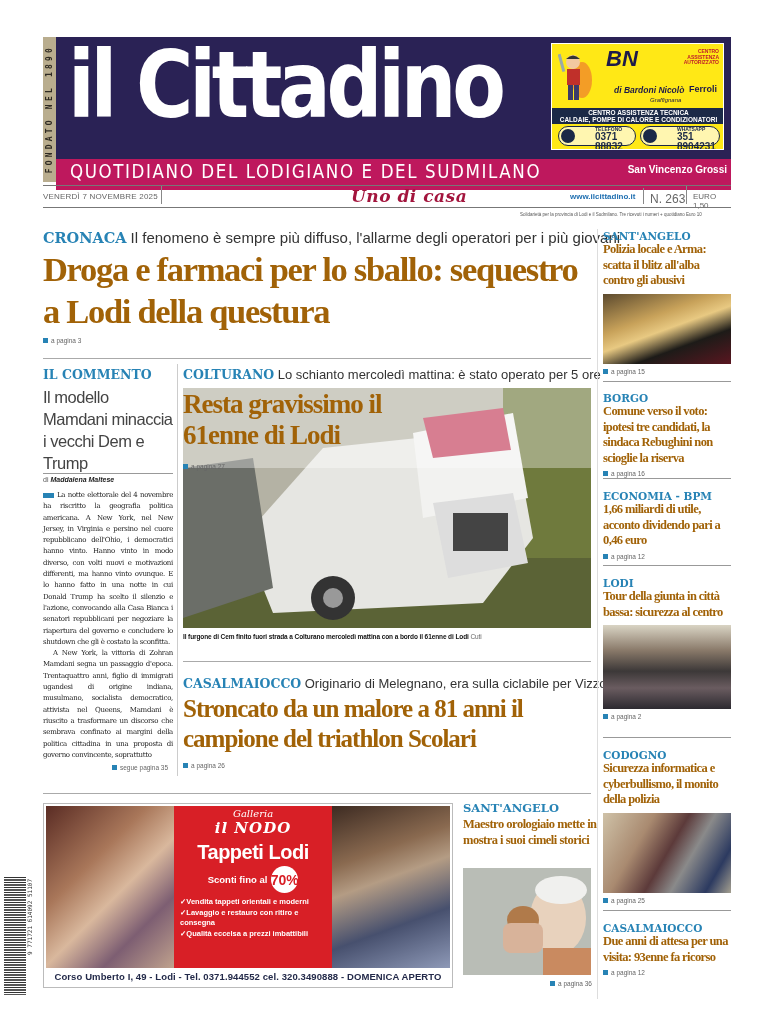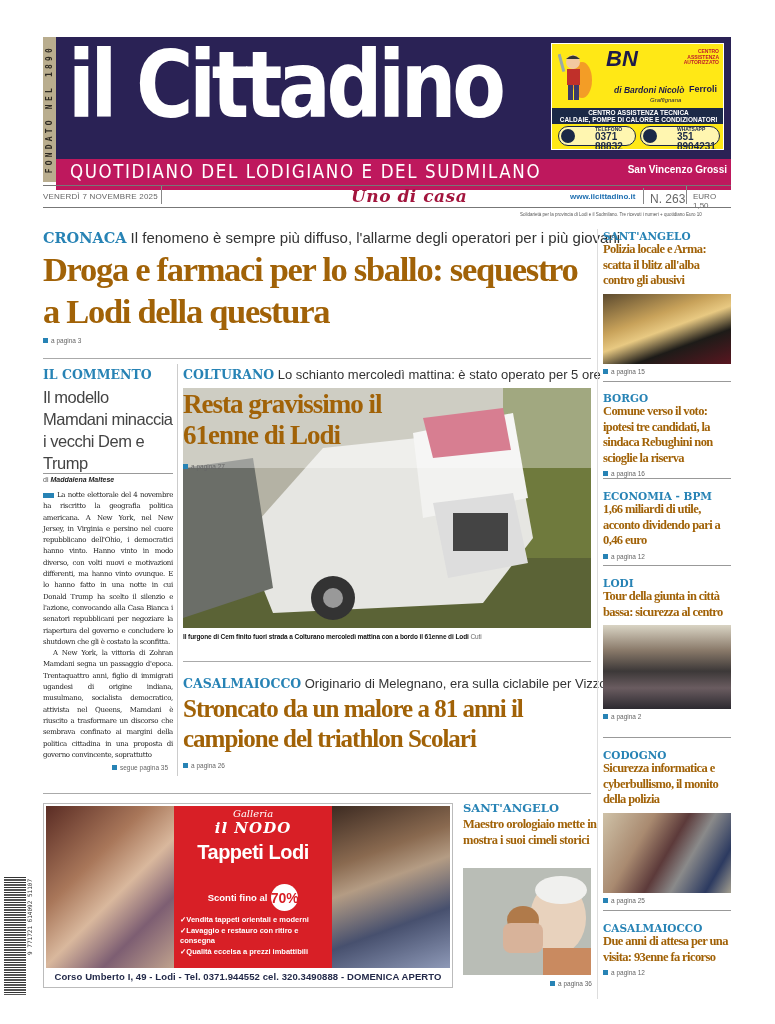--- a/index.html
+++ b/index.html
@@ -83,21 +83,21 @@
   .cas-ref { position: absolute; left: 183px; top: 762px; }
 
   
   .ad-nodo { position: absolute; left: 43px; top: 803px; width: 410px; height: 185px; border: 1px solid #bbb; overflow: hidden; background: #fff; padding-left: 44px; }
   .nodo-l { position: absolute; left: 2px; top: 2px; width: 128px; height: 163px; background: linear-gradient(135deg,#5a2c24 0%,#a9775a 35%,#d9b89d 55%,#7d5e72 75%,#c1a38e 100%); }
   .nodo-r { position: absolute; left: 288px; top: 2px; width: 118px; height: 163px; background: linear-gradient(160deg,#3d2b22 0%,#8a6a50 30%,#b49c84 45%,#47506e 70%,#8f9ab8 100%); }
   .nodo-c { position: absolute; left: 130px; top: 2px; width: 158px; height: 163px; background: #d81f26; color: #fff; text-align: center; }
   .nodo-gal { font-family: "DejaVu Serif", serif; font-style: italic; font-size: 10px; margin-top: 2px; }
   .nodo-name { font-family: "DejaVu Serif", serif; font-style: italic; font-weight: bold; font-size: 15px; letter-spacing: 1px; }
   .nodo-tap { font-weight: bold; font-size: 20px; margin-top: 4px; letter-spacing: -0.5px; }
-  .nodo-sc { font-weight: bold; font-size: 9.5px; margin-top: 20px; display: flex; align-items: center; justify-content: center; gap: 4px; }
+  .nodo-sc { font-weight: bold; font-size: 9.5px; margin-top: 2px; display: flex; align-items: center; justify-content: center; gap: 4px; }
   .nodo-70 { display: inline-flex; width: 27px; height: 27px; border-radius: 50%; background: #fff; color: #d81f26; font-size: 14px; font-weight: bold; align-items: center; justify-content: center; }
   .nodo-list { text-align: left; padding-left: 6px; margin-top: 4px; font-size: 7.5px; font-weight: bold; line-height: 10.5px; }
   .nodo-list li { list-style: none; }
   .nodo-list li::before { content: "\2713 "; }
   .nodo-foot { position: absolute; left: 2px; bottom: 2px; width: 404px; height: 17px; background: #fff; color: #232a4a; font-size: 9.5px; font-weight: bold; text-align: center; line-height: 17px; letter-spacing: 0.1px; white-space: nowrap; }
 
   
   .sa2-kicker { position: absolute; left: 463px; top: 801px; font-size: 11.5px; }
   .sa2-head { position: absolute; left: 463px; top: 816px; width: 135px; font-size: 12.5px; line-height: 16px; letter-spacing: -0.5px; }
   .sa2-photo { left: 463px; top: 868px; width: 128px; height: 107px; background: linear-gradient(120deg,#9ea7a6 0%,#c5c2b6 40%,#d3b8a0 60%,#b79077 80%,#8d6f5f 100%); }

